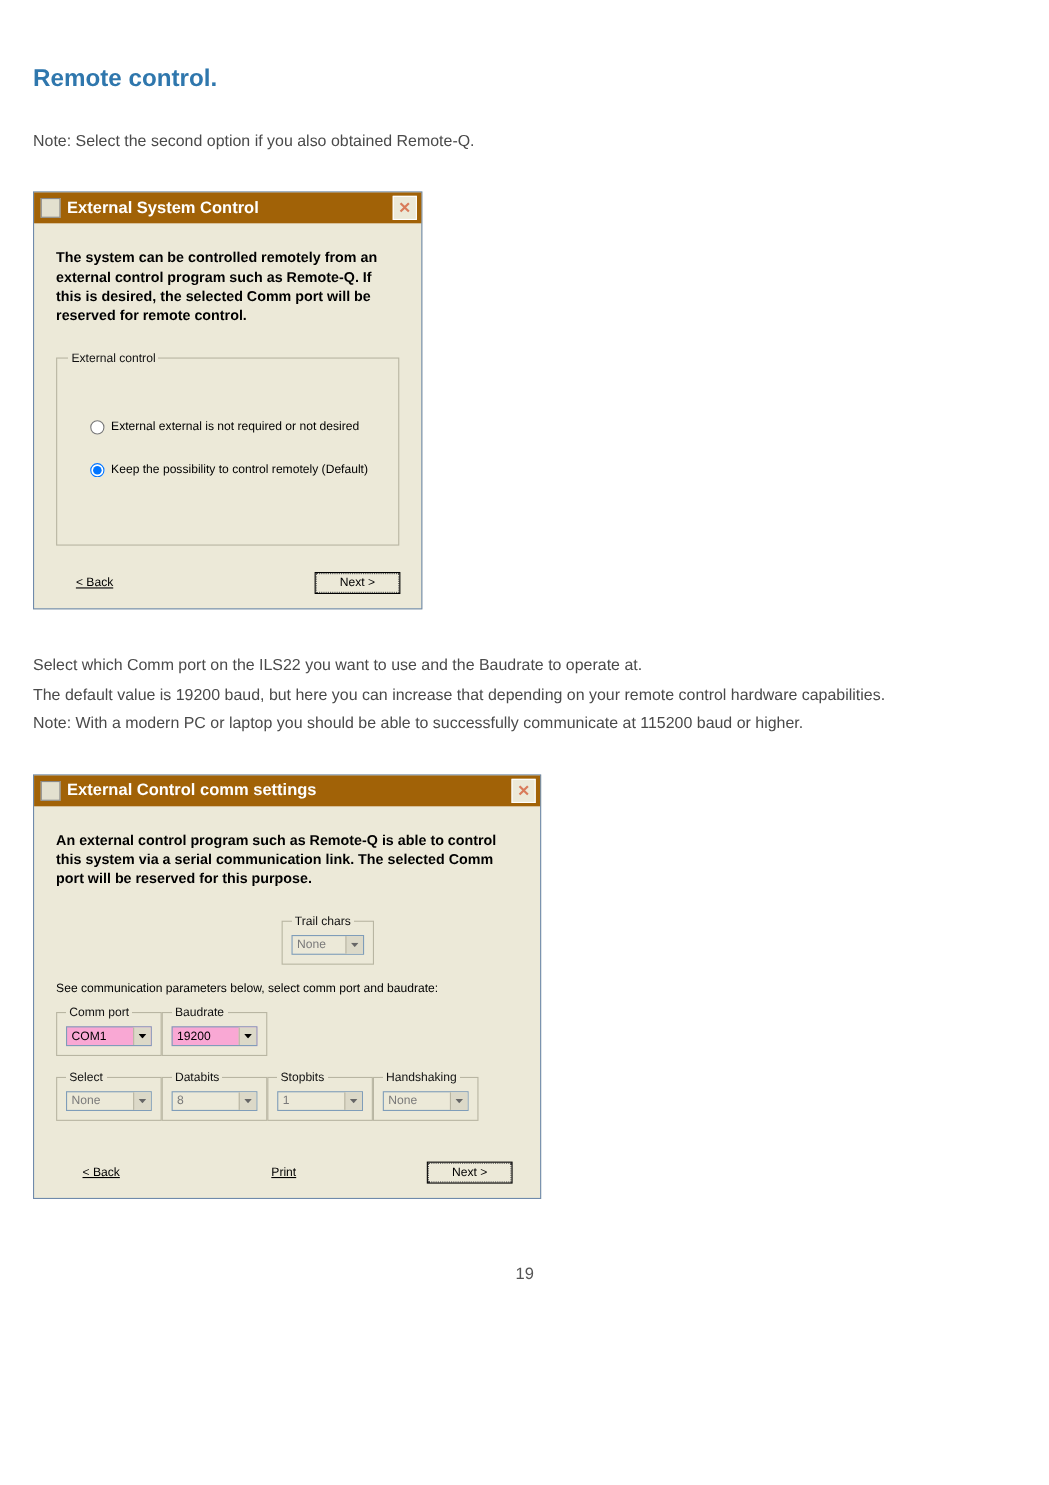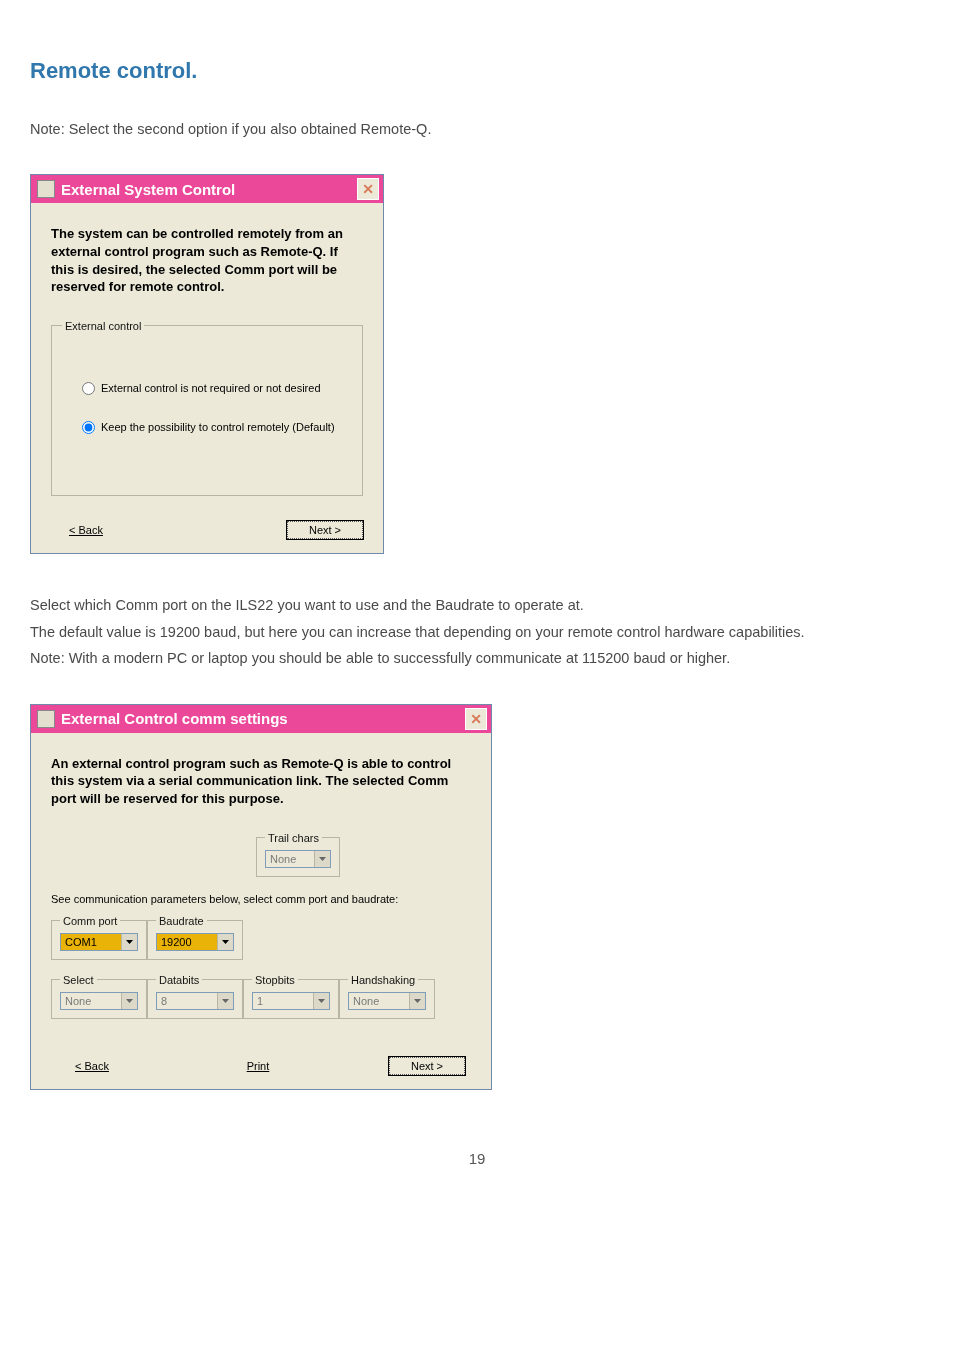--- a/index.html
+++ b/index.html
@@ -31,21 +31,21 @@
     box-sizing: border-box;
     font-family: Tahoma, Arial, sans-serif;
     font-size: 11px;
     color: #000;
     margin-bottom: 40px;
   }
   .dialog1 { width: 354px; height: 380px; }
   .dialog2 { width: 462px; height: 386px; }
   .titlebar {
     height: 28px;
-    background: #ec4899;
+    background: #a16207;
     color: #fff;
     display: flex;
     align-items: center;
     padding: 0 4px 0 6px;
     font-weight: bold;
     font-size: 15px;
     font-family: "Trebuchet MS", Tahoma, sans-serif;
   }
   .titlebar .app-icon {
     width: 16px; height: 16px;
@@ -141,21 +141,21 @@
     border: 1px solid #b8b5a2;
     padding: 6px 8px 8px 8px;
     margin:0;
   }
   .mini-fieldset legend { font-size: 11px; padding: 0 3px; }
   .combo {
     display: flex;
     align-items:center;
     height: 18px;
     border: 1px solid #7f9db9;
-    background: #eab308;
+    background: #f9a8d4;
     font-size: 11px;
     box-sizing: border-box;
   }
   .combo.disabled { background:#ece9d8; color:#7a7a7a;}
   .combo .val { flex:1; padding: 0 4px; }
   .combo .arrow {
     width: 15px;
     height: 100%;
     background: #dcd9c8;
     border-left: 1px solid #b8b5a2;
@@ -197,21 +197,21 @@
     <span class="title-text">External System Control</span>
     <span class="close-btn">✕</span>
   </div>
   <div class="dialog-body">
     <div class="desc">The system can be controlled remotely from an external control program such as Remote-Q. If this is desired, the selected Comm port will be reserved for remote control.</div>
 
     <fieldset class="group-external">
       <legend>External control</legend>
       <label class="radio-row">
         <input type="radio" name="ext" style="">
-        <span>External control is not required or not desired</span>
+        <span>External external is not required or not desired</span>
       </label>
       <label class="radio-row">
         <input type="radio" name="ext" checked="" style="">
         <span>Keep the possibility to control remotely  (Default)</span>
       </label>
     </fieldset>
 
     <div class="btn-row">
       <span class="link-btn">&lt; Back</span>
       <span class="win-button">Next &gt;</span>

